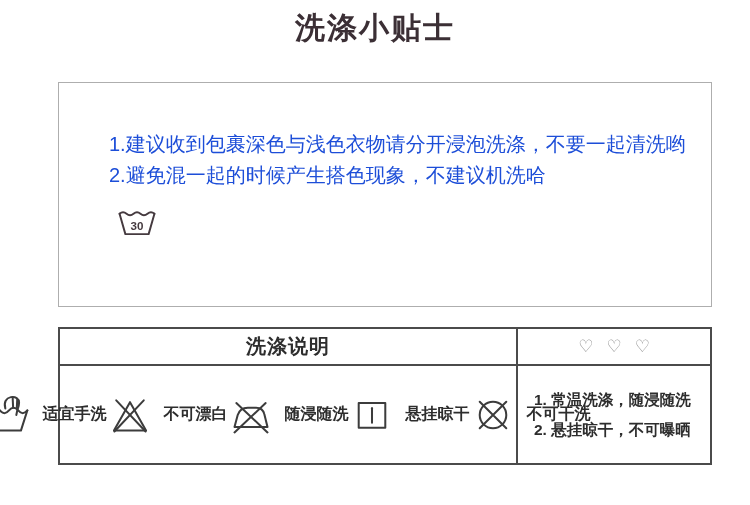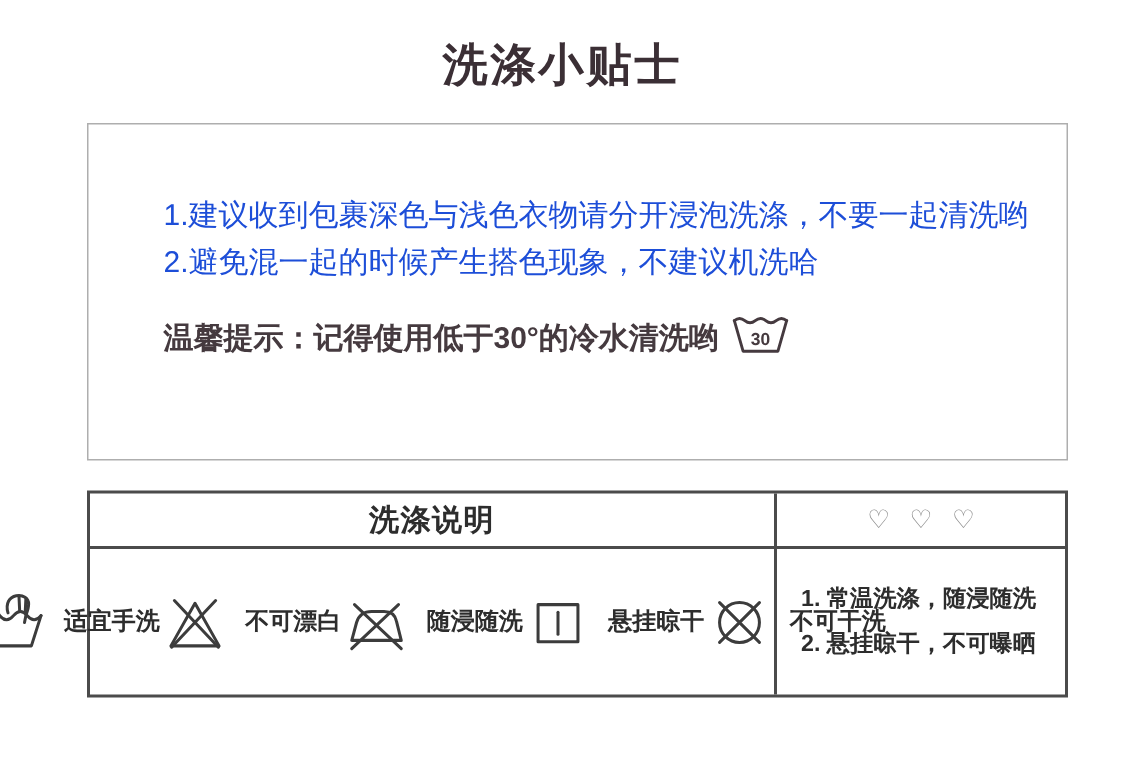--- a/index.html
+++ b/index.html
@@ -8,21 +8,21 @@
     width: 750px; height: 505px;
     font-family: "Liberation Sans", "DejaVu Sans", sans-serif;
     position: relative;
     overflow: hidden;
     color: #3b2f35;
   }
   .page { position: relative; width: 750px; height: 505px; background: #fff; }
 
   
   .page-title {
-    position: absolute; top: 23px; left: 0; width: 100%;
+    position: absolute; top: 8px; left: 0; width: 100%;
     text-align: center;
     font-size: 30px; font-weight: bold;
     letter-spacing: 2px;
     color: #3b2f35;
   }
 
   
   .notice-box {
     position: absolute; left: 58px; top: 82px;
     width: 654px; height: 225px;
@@ -109,21 +109,20 @@
   <div class="page-title">洗涤小贴士</div>
 
   <div class="notice-box">
 
     <div class="notice-points">
       <p>1.建议收到包裹深色与浅色衣物请分开浸泡洗涤，不要一起清洗哟</p>
       <p>2.避免混一起的时候产生搭色现象，不建议机洗哈</p>
     </div>
 
     <div class="tip-row">
-      <span>温馨提示：记得使用低于30°的冷水清洗哟</span>
       <span class="wash-30-icon">
         <svg width="40" height="31" viewBox="0 0 40 32">
           <g fill="none" stroke="#453a3f" stroke-width="2" stroke-linecap="round" stroke-linejoin="round">
             <path d="M2 7 q3.6 -3 7.2 0 q3.6 3 7.2 0 q3.6 -3 7.2 0 q3.6 3 7.2 0 q3.6 -3 7.2 0"></path>
             <path d="M2 7 L8 28 H32 L38 7"></path>
           </g>
           <text x="20" y="24" text-anchor="middle" font-size="12" font-weight="bold" fill="#453a3f">30</text>
         </svg>
       </span>
     </div>

